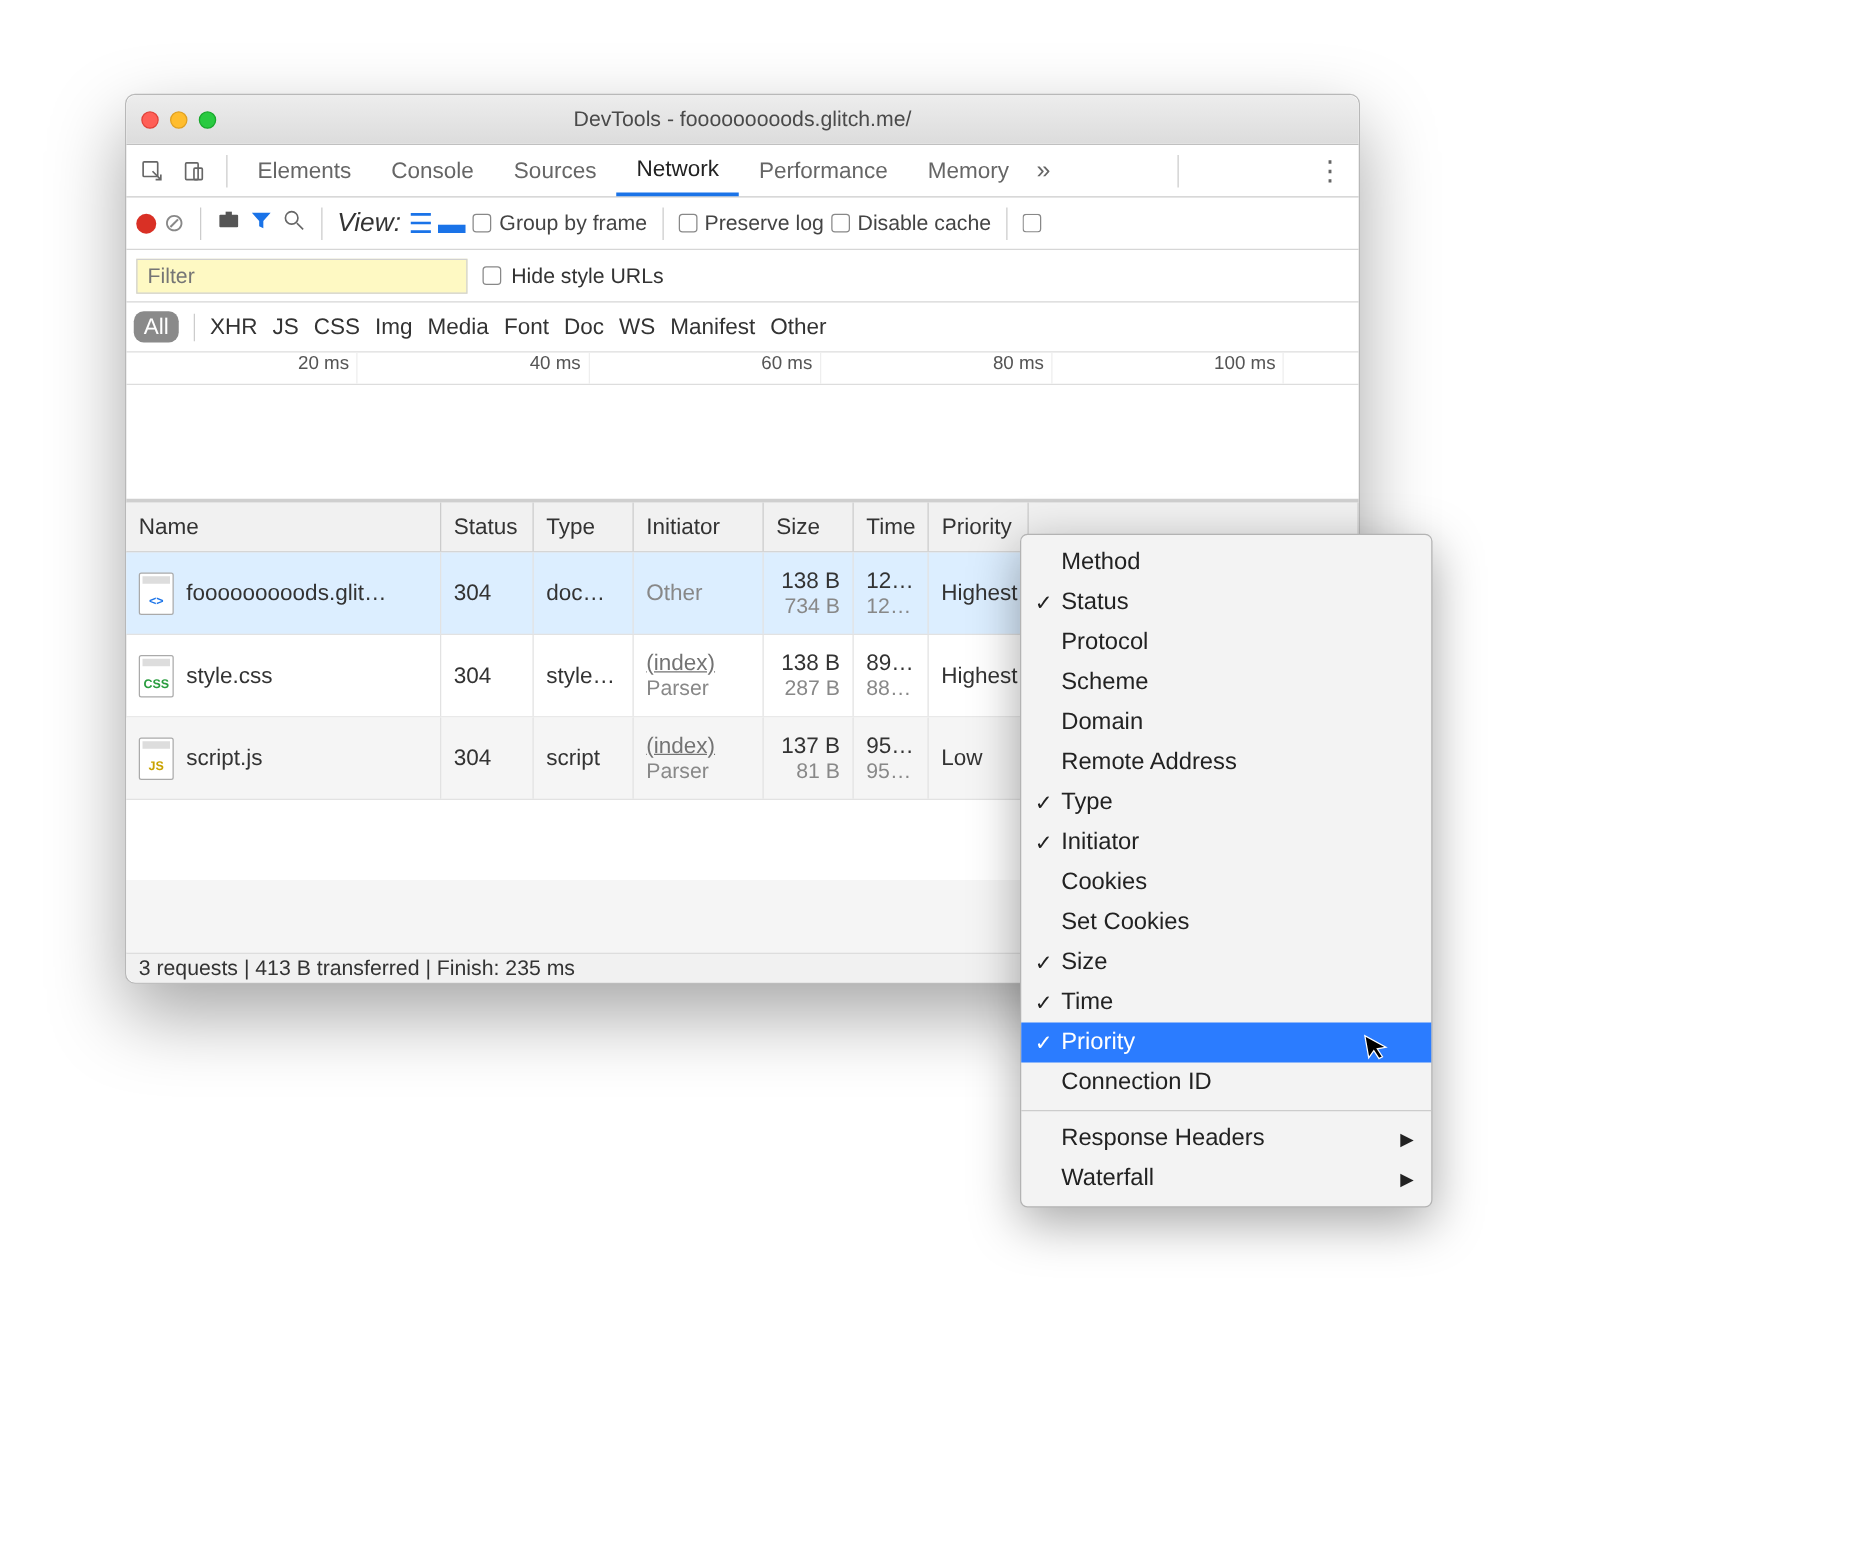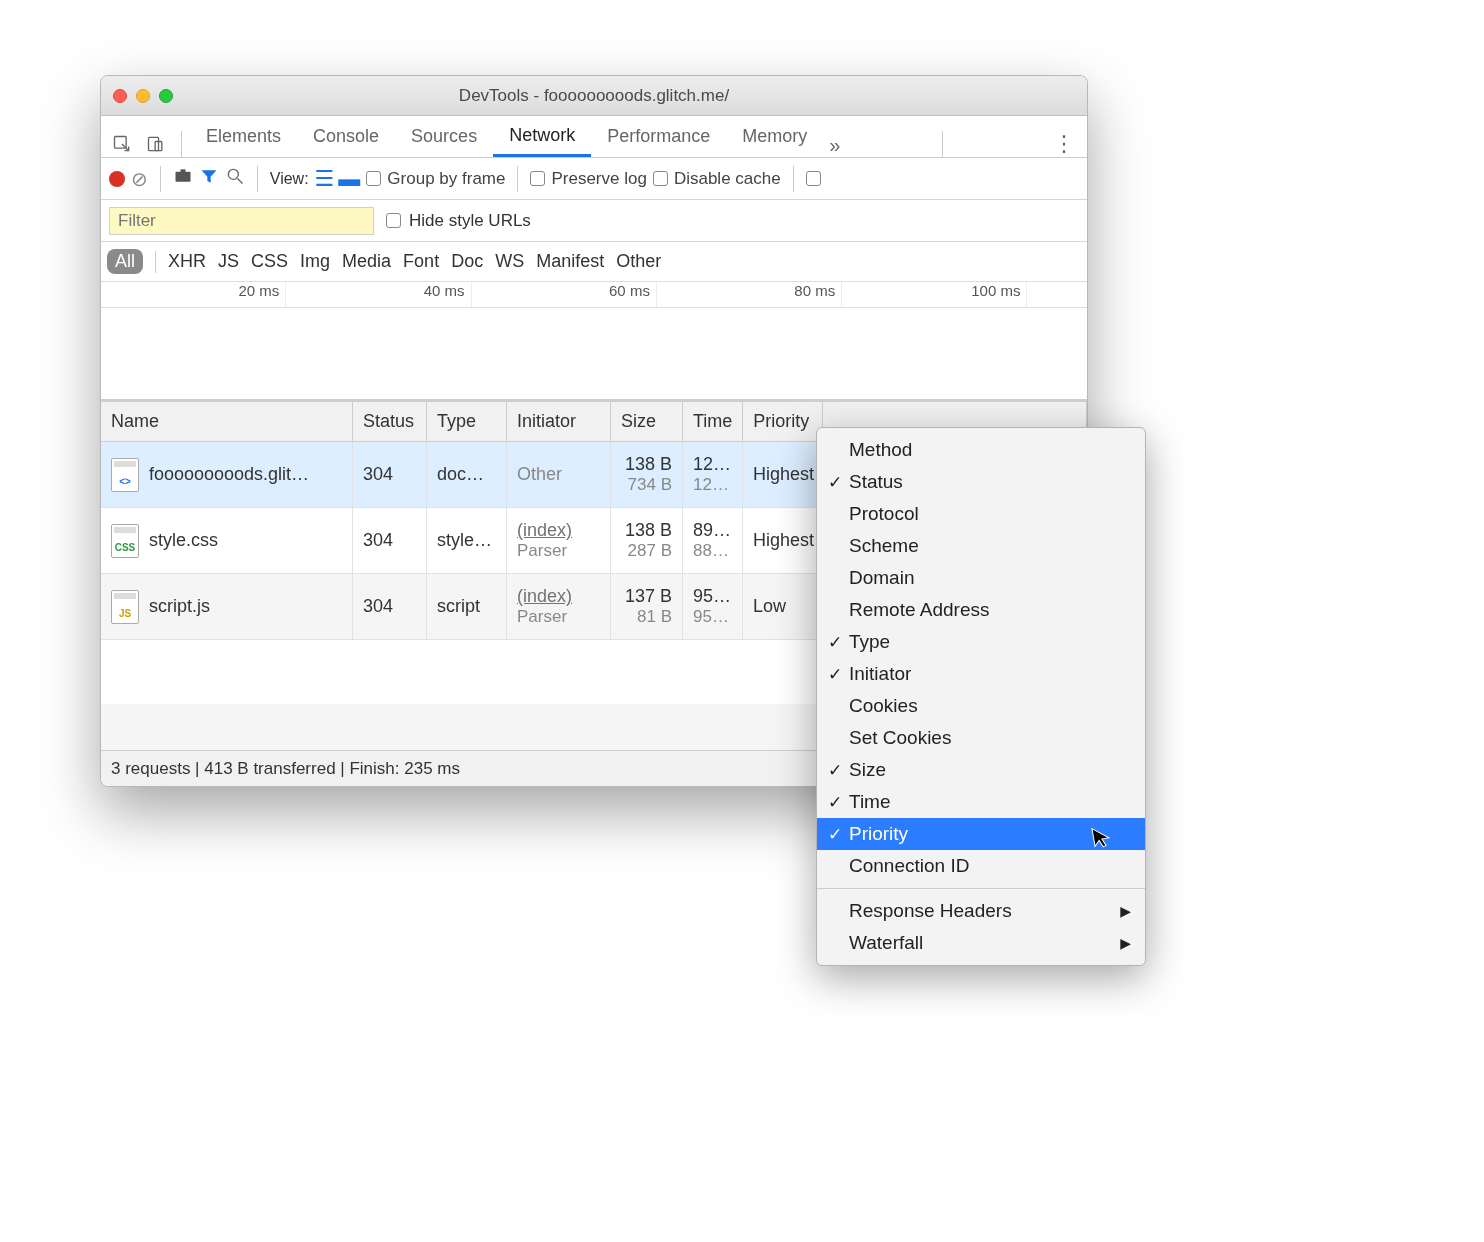--- a/index.html
+++ b/index.html
@@ -41,21 +41,21 @@
 .tl.red { background: #ff5f57; border:1px solid #e14239; }
 .tl.yel { background: #ffbd2e; border:1px solid #e0a020; }
 .tl.grn { background: #29ca41; border:1px solid #18a82c; }
 .titlebar-title {
   position: absolute; left:0; right:0; text-align:center;
   font-size: 17px; color:#4a4a4a;
 }
 
 
 .tabs-row {
-  display:flex; align-items:flex-end;
+  display:flex; align-items:center;
   height: 42px;
   border-bottom: 1px solid #ccc;
   padding: 0 4px;
   color:#555;
 }
 .tabs-row .sep { width:1px; height:26px; background:#ccc; margin:0 8px; }
 .inspect-icon, .device-icon {
   width: 26px; height:26px; display:flex;align-items:center;justify-content:center;
   margin: 0 4px;
 }
@@ -74,21 +74,21 @@
   height: 42px;
   border-bottom: 1px solid #d6d6d6;
   padding: 0 8px;
   gap: 6px;
   color:#444;
   font-size: 17px;
 }
 .rec-dot { width:16px;height:16px;border-radius:50%;background:#d93025; }
 .toolbar .sepv { width:1px;height:26px;background:#ccc; margin:0 6px; }
 .funnel { color:#1a73e8; font-size:20px; }
-.tb-label { font-size:16px; color:#333; }
+.tb-label { font-size:21px; color:#333;font-style:italic; }
 .tb-chk { display:flex;align-items:center;gap:6px; }
 .tb-chk .box { width:15px;height:15px;border:1px solid #888;border-radius:3px;background:#fff; }
 
 
 .filter-row {
   display:flex; align-items:center; gap:12px;
   height: 42px;
   border-bottom: 1px solid #d6d6d6;
   padding: 0 8px;
 }
@@ -162,21 +162,21 @@
 .ico-html .t{color:#1a73e8;}
 .ico-css .t{color:#2a9d3f;}
 .ico-js .t{color:#c9a200;}
 .link { text-decoration:underline; color:#737373; }
 
 
 .empty-rows { flex:1; background:repeating-linear-gradient(#fff,#fff 64px,#f5f5f5 64px,#f5f5f5 128px); min-height:60px; }
 
 
 .statusbar {
-  height: 36px;
+  height: 24px;
   background:#f1f1f1;
   border-top:1px solid #ccc;
   display:flex;align-items:center;
   padding:0 10px;
   font-size:17px;color:#333;
   border-bottom-left-radius:8px;
   border-bottom-right-radius:8px;
 }
 
 

